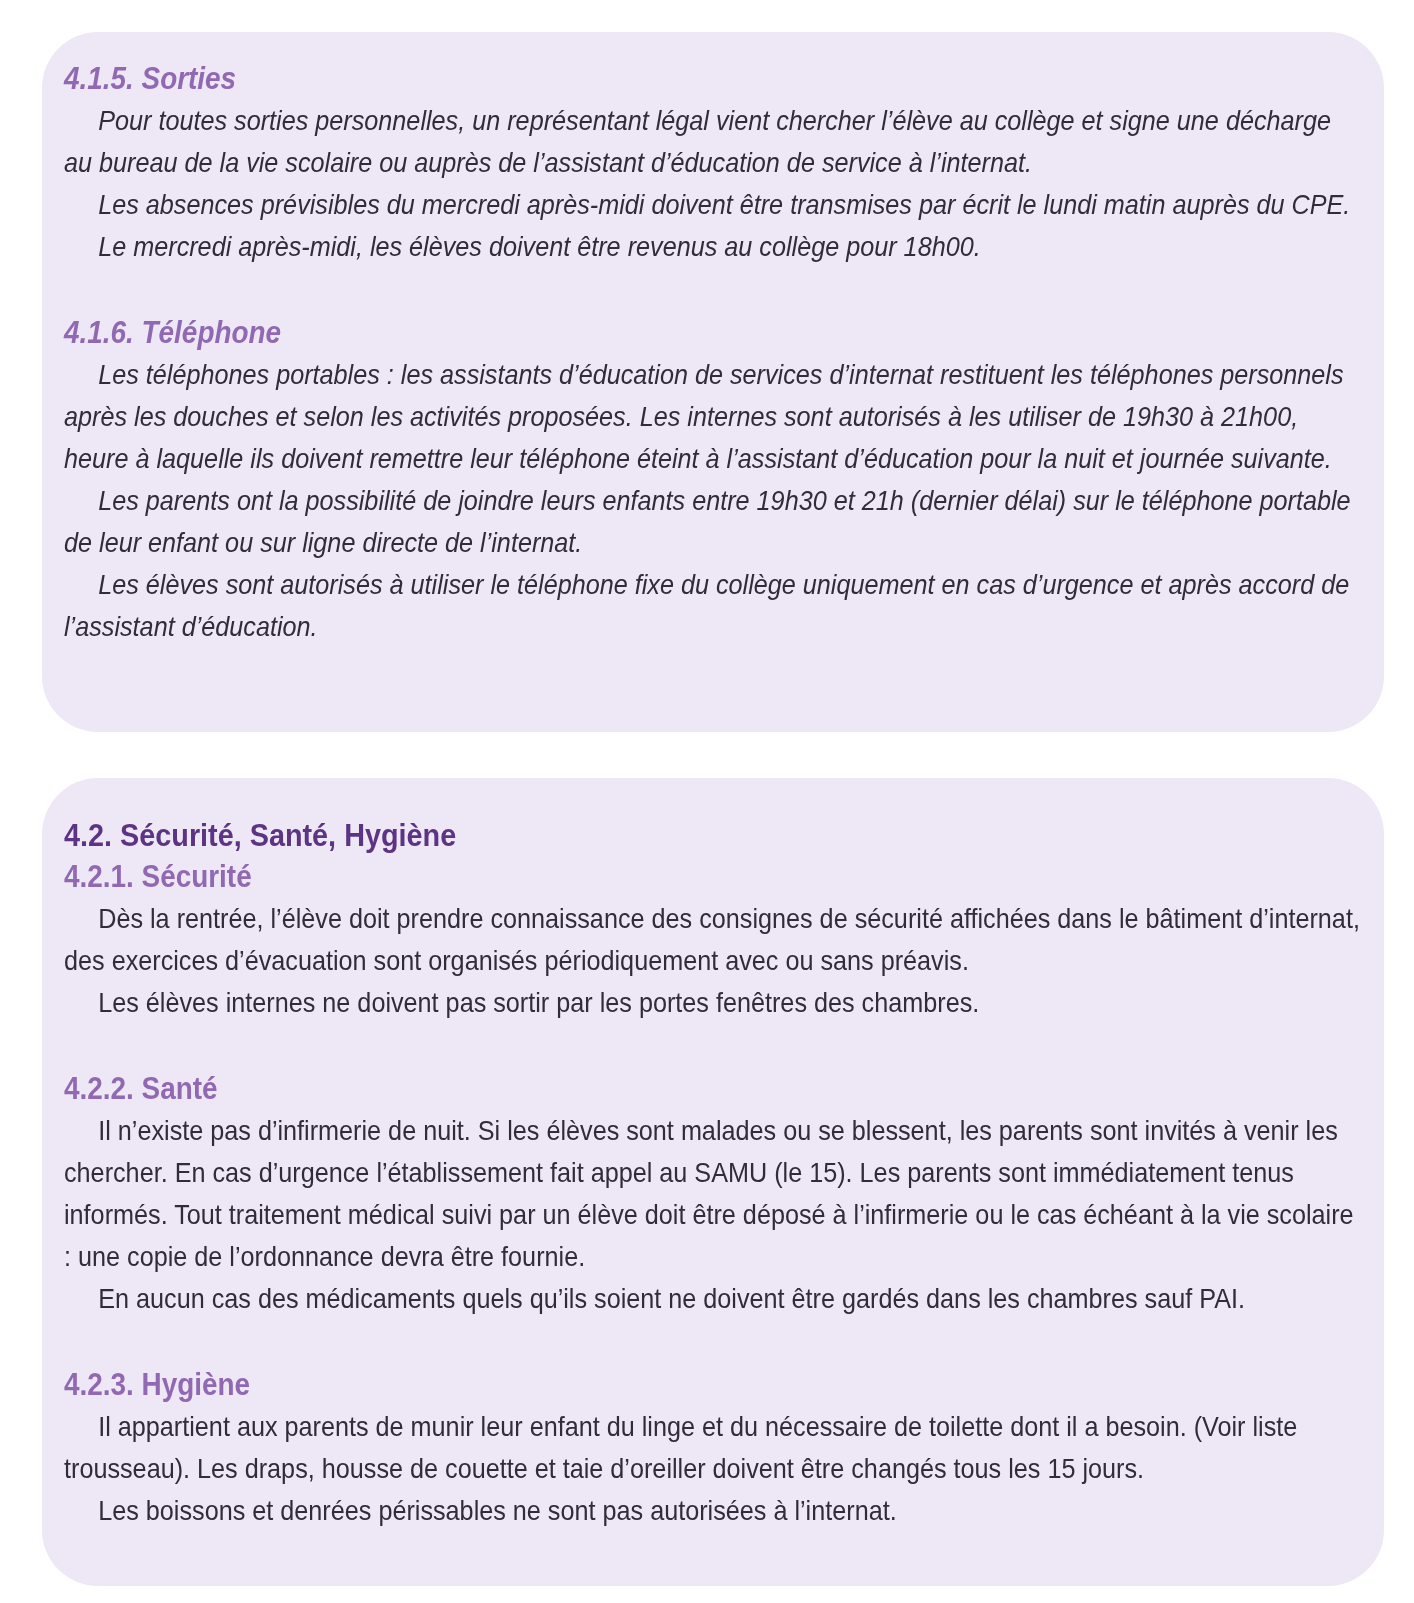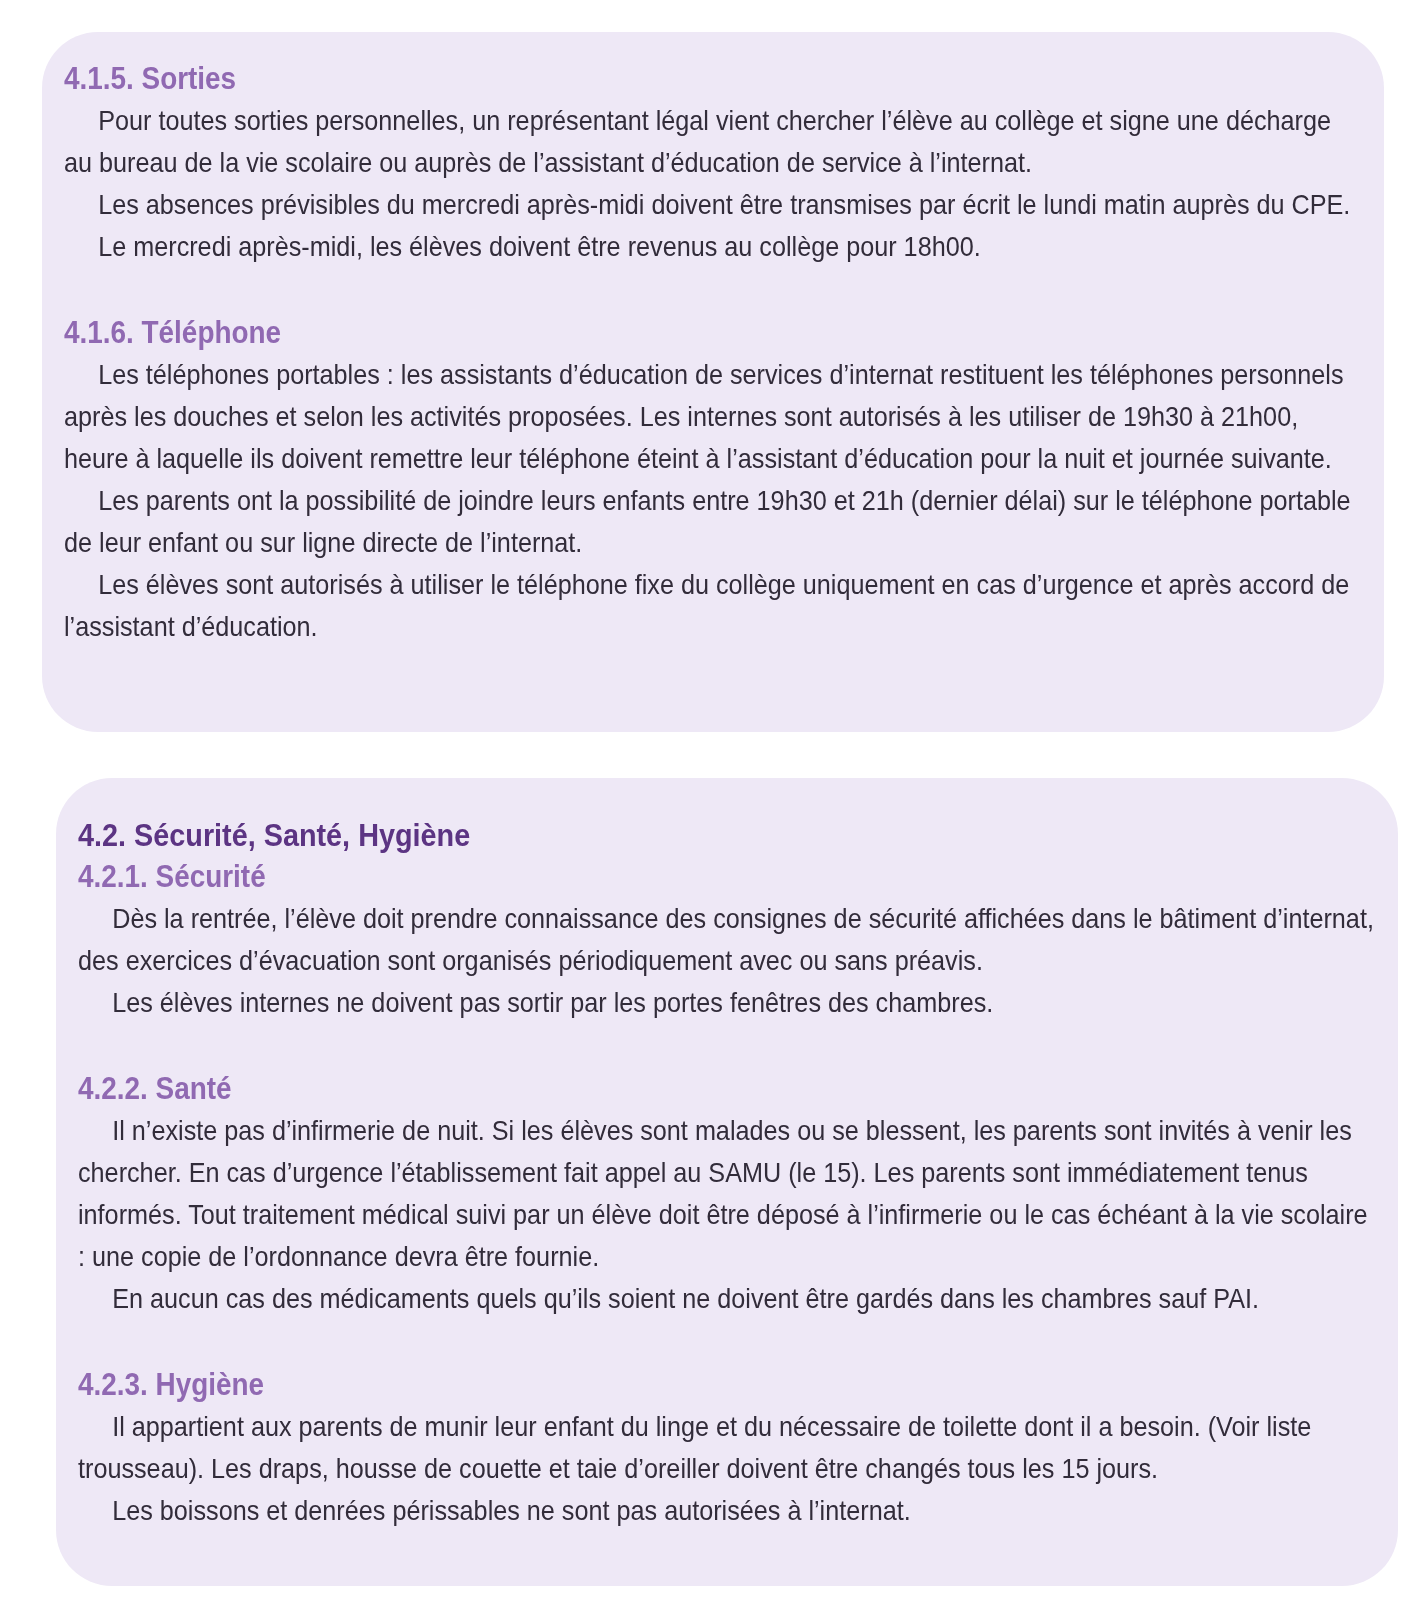--- a/index.html
+++ b/index.html
@@ -16,22 +16,22 @@
     overflow: hidden;
   }
   .panel {
     position: absolute;
     left: 42px;
     width: 1342px;
     background: #EEE8F6;
     border-radius: 56px;
     overflow: hidden;
   }
-  #panel-1 { top: 32px;  height: 700px; }
-  #panel-2 { top: 778px; height: 808px; margin-left: 14px; }
+  #panel-1 { top: 32px;  height: 700px; font-style: italic; }
+  #panel-2 { top: 778px; height: 808px; }
 
   .content {
     position: absolute;
     left: 22px;
     width: 1440px;
     transform: scaleX(0.90);
     transform-origin: 0 0;
     color: #322C3A;
     font-size: 28px;
     line-height: 42px;

